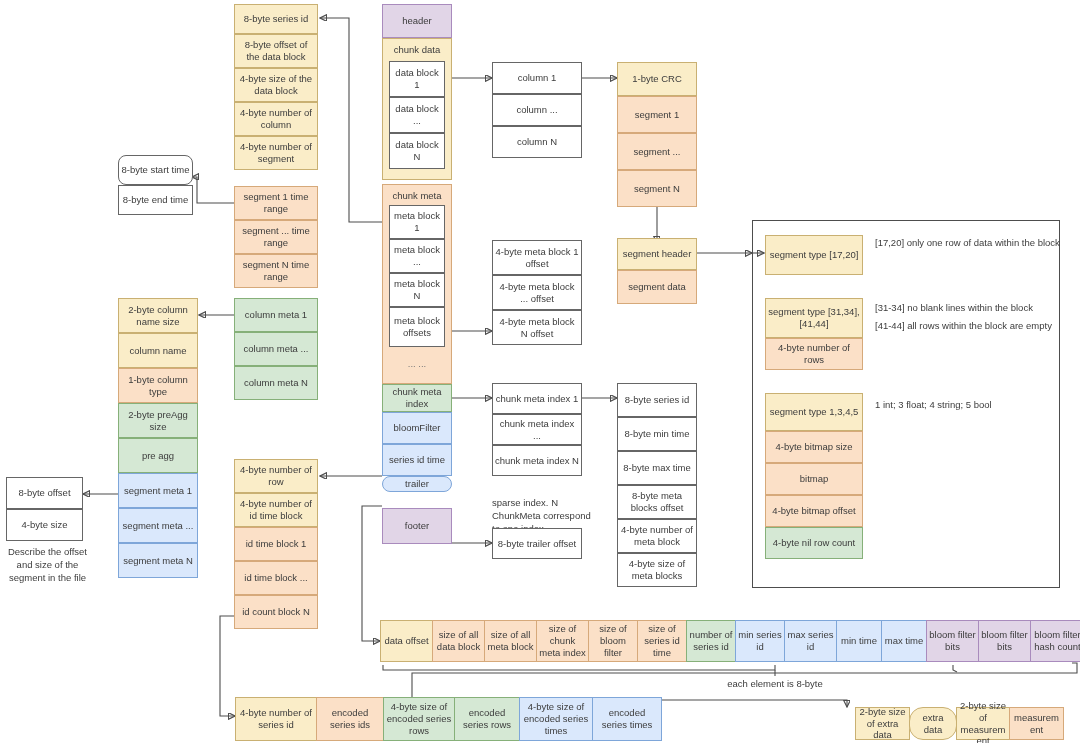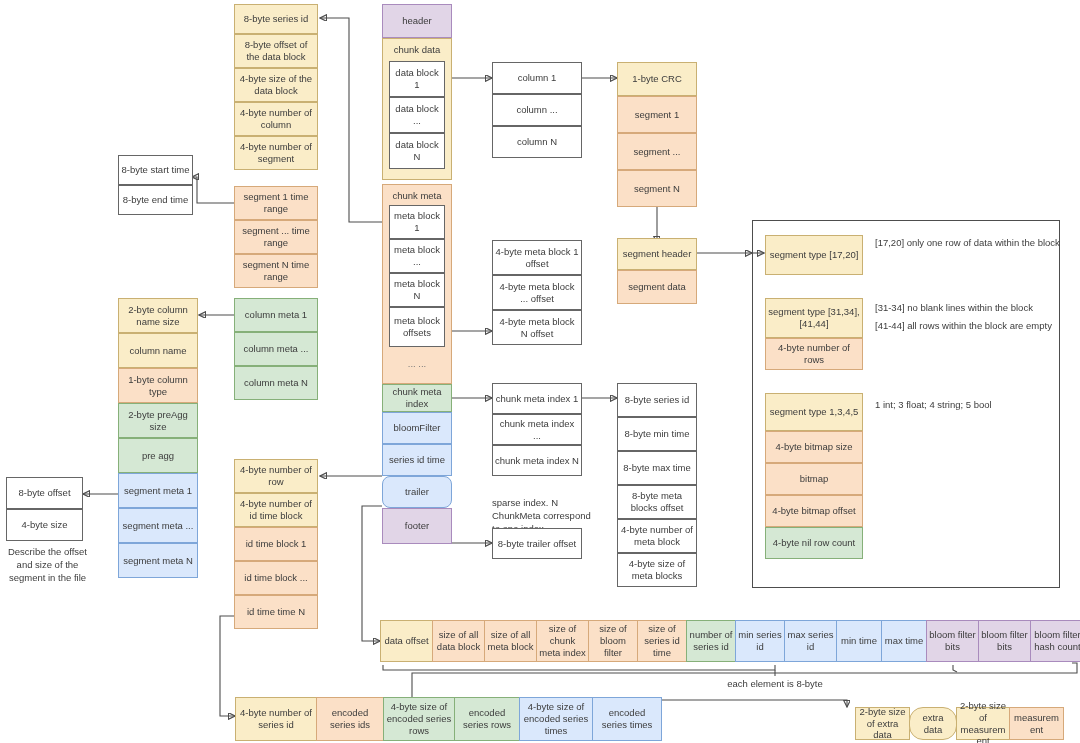--- a/index.html
+++ b/index.html
@@ -135,21 +135,21 @@
 
     <path d="M234,616 L220,616 L220,716 L235,716" marker-end="url(#arr)"></path>
 
     <path d="M383,665 L383,670 L775,670 L775,665"></path>
     <path d="M775,670 L775,676"></path>
     <path d="M953,665 L953,670 L957,672"></path>
 
     <path d="M1072,663 L1077,663 L1077,673 L412,673 L412,700 L847,700 L847,707" marker-end="url(#arr)"></path>
   </svg>
 
-  <div class="box c-white" style="left:118px;top:155px;width:75px;height:30px;">8-byte start time</div>
+  <div class="box c-white" style="left:118px;top:155px;width:75px;height:30px;border-radius:8px;">8-byte start time</div>
   <div class="box c-white" style="left:118px;top:185px;width:75px;height:30px;">8-byte end time</div>
 
   <div class="box c-yellow" style="left:118px;top:298px;width:80px;height:35px;">2-byte column name size</div>
   <div class="box c-yellow" style="left:118px;top:333px;width:80px;height:35px;">column name</div>
   <div class="box c-peach" style="left:118px;top:368px;width:80px;height:35px;">1-byte column type</div>
   <div class="box c-green" style="left:118px;top:403px;width:80px;height:35px;">2-byte preAgg size</div>
   <div class="box c-green" style="left:118px;top:438px;width:80px;height:35px;">pre agg</div>
   <div class="box c-blue" style="left:118px;top:473px;width:80px;height:35px;">segment meta 1</div>
   <div class="box c-blue" style="left:118px;top:508px;width:80px;height:35px;">segment meta ...</div>
   <div class="box c-blue" style="left:118px;top:543px;width:80px;height:35px;">segment meta N</div>
@@ -167,42 +167,42 @@
   <div class="box c-peach" style="left:234px;top:220px;width:84px;height:34px;">segment ... time range</div>
   <div class="box c-peach" style="left:234px;top:254px;width:84px;height:34px;">segment N time range</div>
   <div class="box c-green" style="left:234px;top:298px;width:84px;height:34px;">column meta 1</div>
   <div class="box c-green" style="left:234px;top:332px;width:84px;height:34px;">column meta ...</div>
   <div class="box c-green" style="left:234px;top:366px;width:84px;height:34px;">column meta N</div>
 
   <div class="box c-yellow" style="left:234px;top:459px;width:84px;height:34px;">4-byte number of row</div>
   <div class="box c-yellow" style="left:234px;top:493px;width:84px;height:34px;">4-byte number of id time block</div>
   <div class="box c-peach" style="left:234px;top:527px;width:84px;height:34px;">id time block 1</div>
   <div class="box c-peach" style="left:234px;top:561px;width:84px;height:34px;">id time block ...</div>
-  <div class="box c-peach" style="left:234px;top:595px;width:84px;height:34px;">id time time N</div>
+  <div class="box c-peach" style="left:234px;top:595px;width:84px;height:34px;">id count block N</div>
 
   <div class="box c-purple" style="left:382px;top:4px;width:70px;height:34px;">header</div>
 
   <div class="group" style="left:382px;top:38px;width:70px;height:142px;"></div>
   <div class="glabel" style="left:382px;top:44px;width:70px;">chunk data</div>
   <div class="box c-white" style="left:389px;top:61px;width:56px;height:36px;">data block 1</div>
   <div class="box c-white" style="left:389px;top:97px;width:56px;height:36px;">data block ...</div>
   <div class="box c-white" style="left:389px;top:133px;width:56px;height:36px;">data block N</div>
 
   <div class="group g-peach" style="left:382px;top:184px;width:70px;height:200px;"></div>
   <div class="glabel" style="left:382px;top:190px;width:70px;">chunk meta</div>
   <div class="box c-white" style="left:389px;top:205px;width:56px;height:34px;">meta block 1</div>
   <div class="box c-white" style="left:389px;top:239px;width:56px;height:34px;">meta block ...</div>
   <div class="box c-white" style="left:389px;top:273px;width:56px;height:34px;">meta block N</div>
   <div class="box c-white" style="left:389px;top:307px;width:56px;height:40px;">meta block offsets</div>
   <div class="dots" style="left:382px;top:358px;width:70px;">... ...</div>
 
   <div class="box c-green" style="left:382px;top:384px;width:70px;height:28px;">chunk meta index</div>
   <div class="box c-blue" style="left:382px;top:412px;width:70px;height:32px;">bloomFilter</div>
   <div class="box c-blue" style="left:382px;top:444px;width:70px;height:32px;">series id time</div>
-  <div class="box c-blue" style="left:382px;top:476px;width:70px;height:32px;border-radius:8px;">trailer</div>
+  <div class="box c-blue" style="left:382px;top:476px;width:70px;height:16px;border-radius:8px;">trailer</div>
   <div class="box c-purple" style="left:382px;top:508px;width:70px;height:36px;">footer</div>
 
   <div class="box c-white" style="left:492px;top:62px;width:90px;height:32px;">column 1</div>
   <div class="box c-white" style="left:492px;top:94px;width:90px;height:32px;">column ...</div>
   <div class="box c-white" style="left:492px;top:126px;width:90px;height:32px;">column N</div>
 
   <div class="box c-white" style="left:492px;top:240px;width:90px;height:35px;">4-byte meta block 1 offset</div>
   <div class="box c-white" style="left:492px;top:275px;width:90px;height:35px;">4-byte meta block ... offset</div>
   <div class="box c-white" style="left:492px;top:310px;width:90px;height:35px;">4-byte meta block N offset</div>
 

